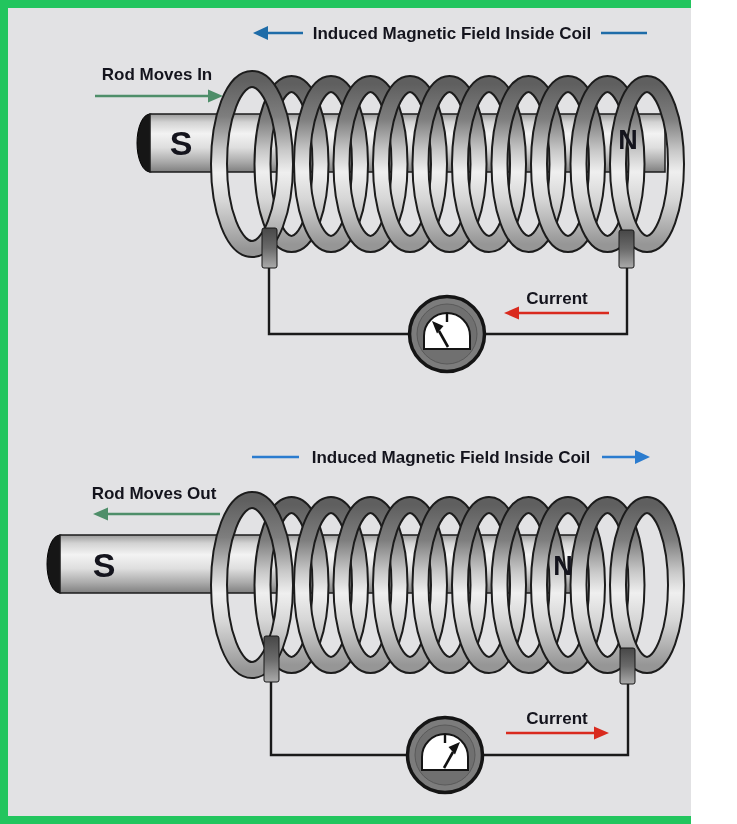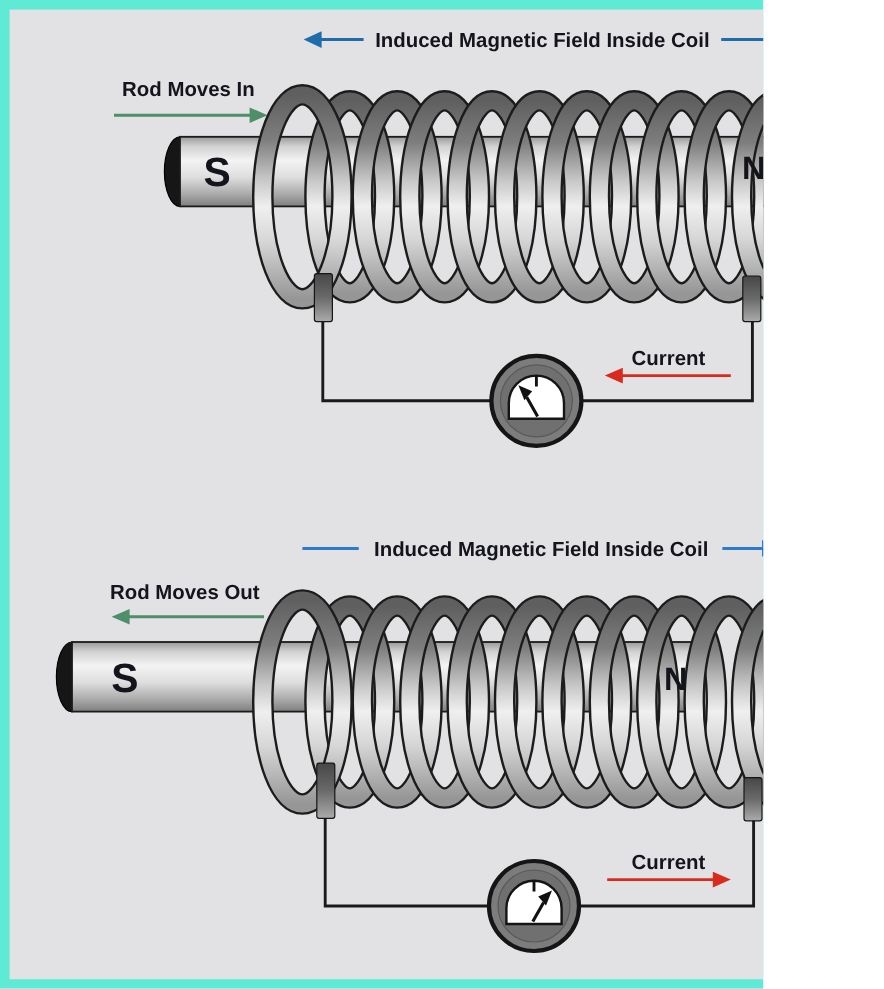--- a/index.html
+++ b/index.html
@@ -1,20 +1,20 @@
 <!DOCTYPE html>
 <html style="--bg: #e2e2e4; --ink: #14141d; --blue: #1e6ca8; --blue2: #2b7ccf; --green: #4e8e69; --red: #d92a1e; --wire: #1a1a1a;"><head>
 <meta charset="utf-8">
 <style>
   :root{
     --bg:#e2e2e4; --ink:#14141d; --blue:#1e6ca8; --blue2:#2b7ccf;
     --green:#4e8e69; --red:#d92a1e; --wire:#1a1a1a;
   }
   html,body{margin:0;padding:0;background:#fff;}
-  .frame{position:relative;width:636px;height:824px;background:#5eead4;overflow:hidden;
+  .frame{position:relative;width:691px;height:824px;background:#22c55e;overflow:hidden;
          font-family:"Liberation Sans",sans-serif;}
   .bg{position:absolute;left:8px;top:8px;width:721px;height:808px;background:var(--bg);}
   svg{position:absolute;left:0;top:0;}
   text{font-family:"Liberation Sans",sans-serif;font-weight:700;fill:var(--ink);}
   .t17{font-size:17px;}
   .t34{font-size:34px;}
   .t27{font-size:27px;}
   .ln-blue{stroke:var(--blue);stroke-width:2.5;}
   .hd-blue{fill:var(--blue);}
   .ln-blue2{stroke:var(--blue2);stroke-width:2.5;}

